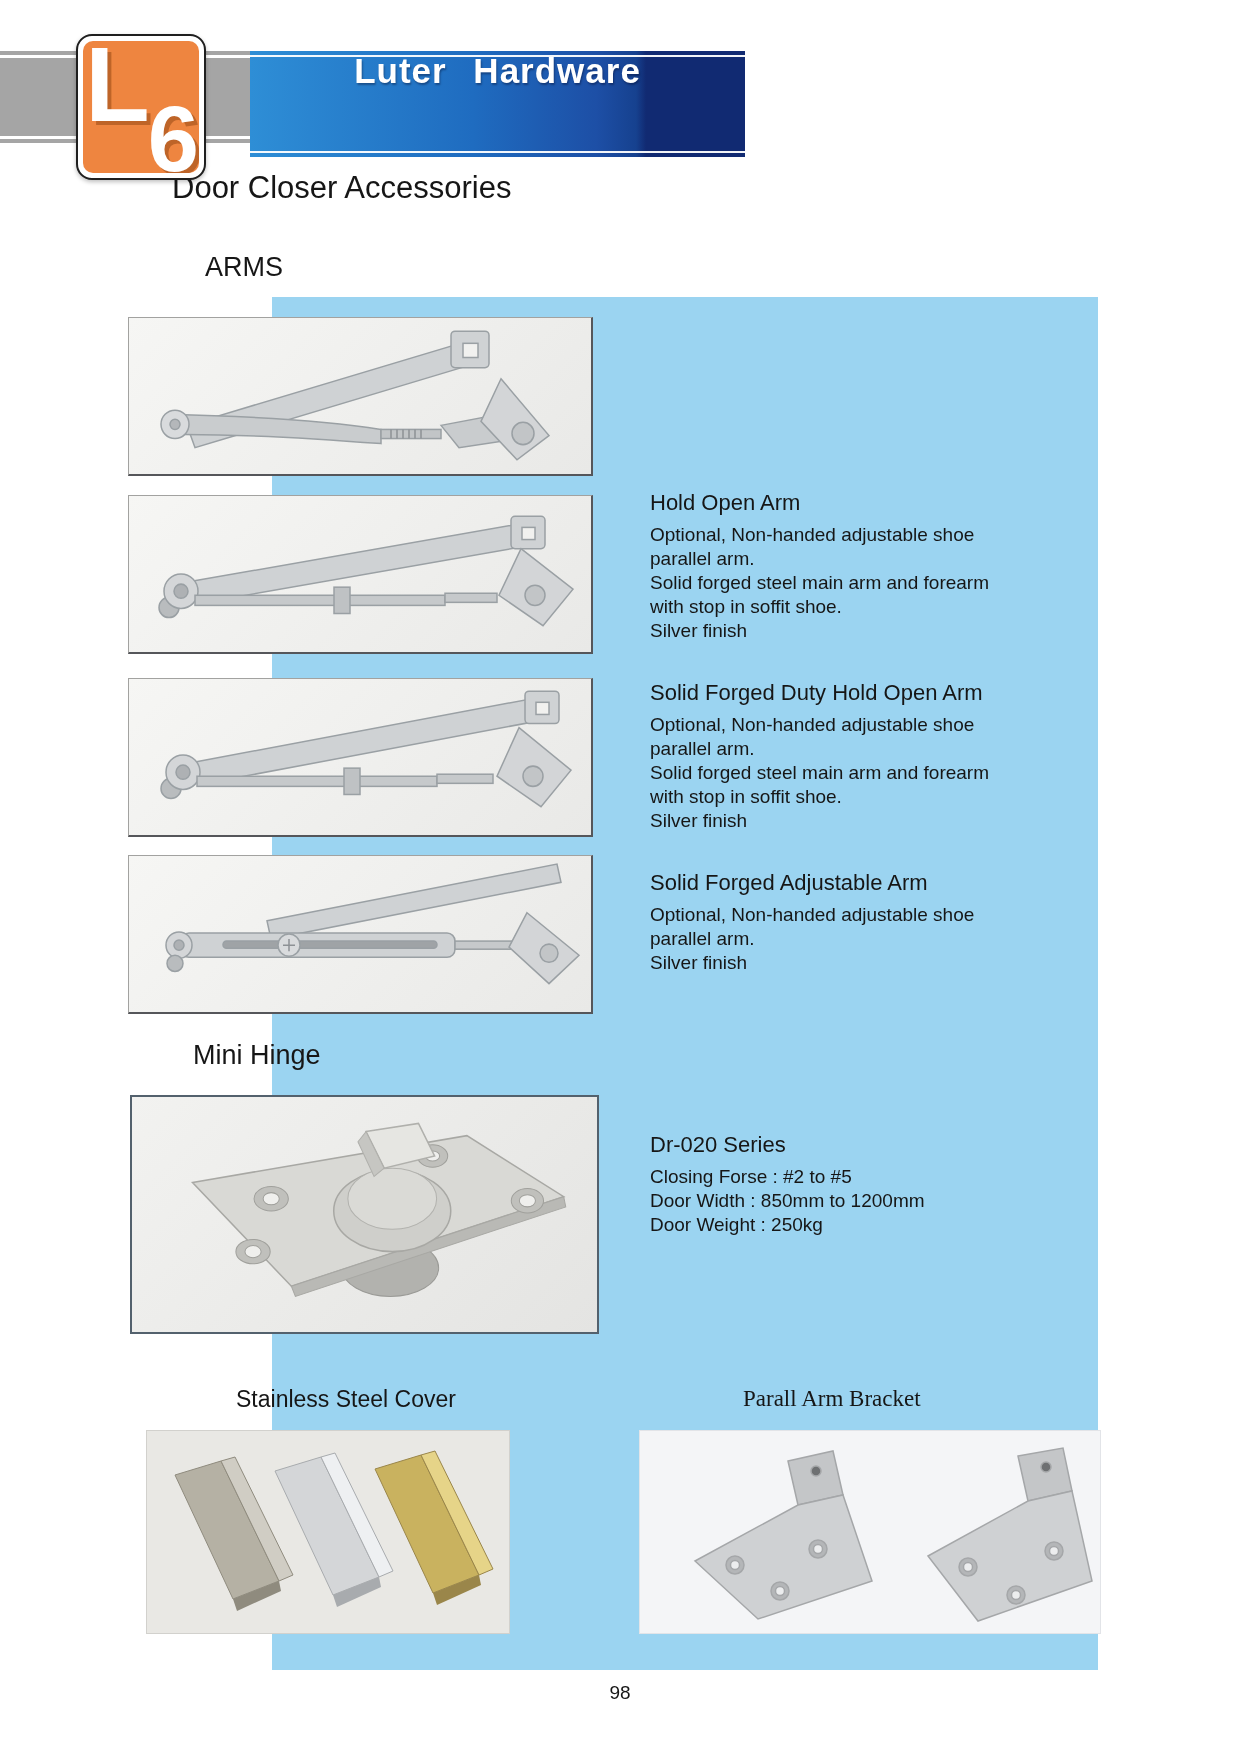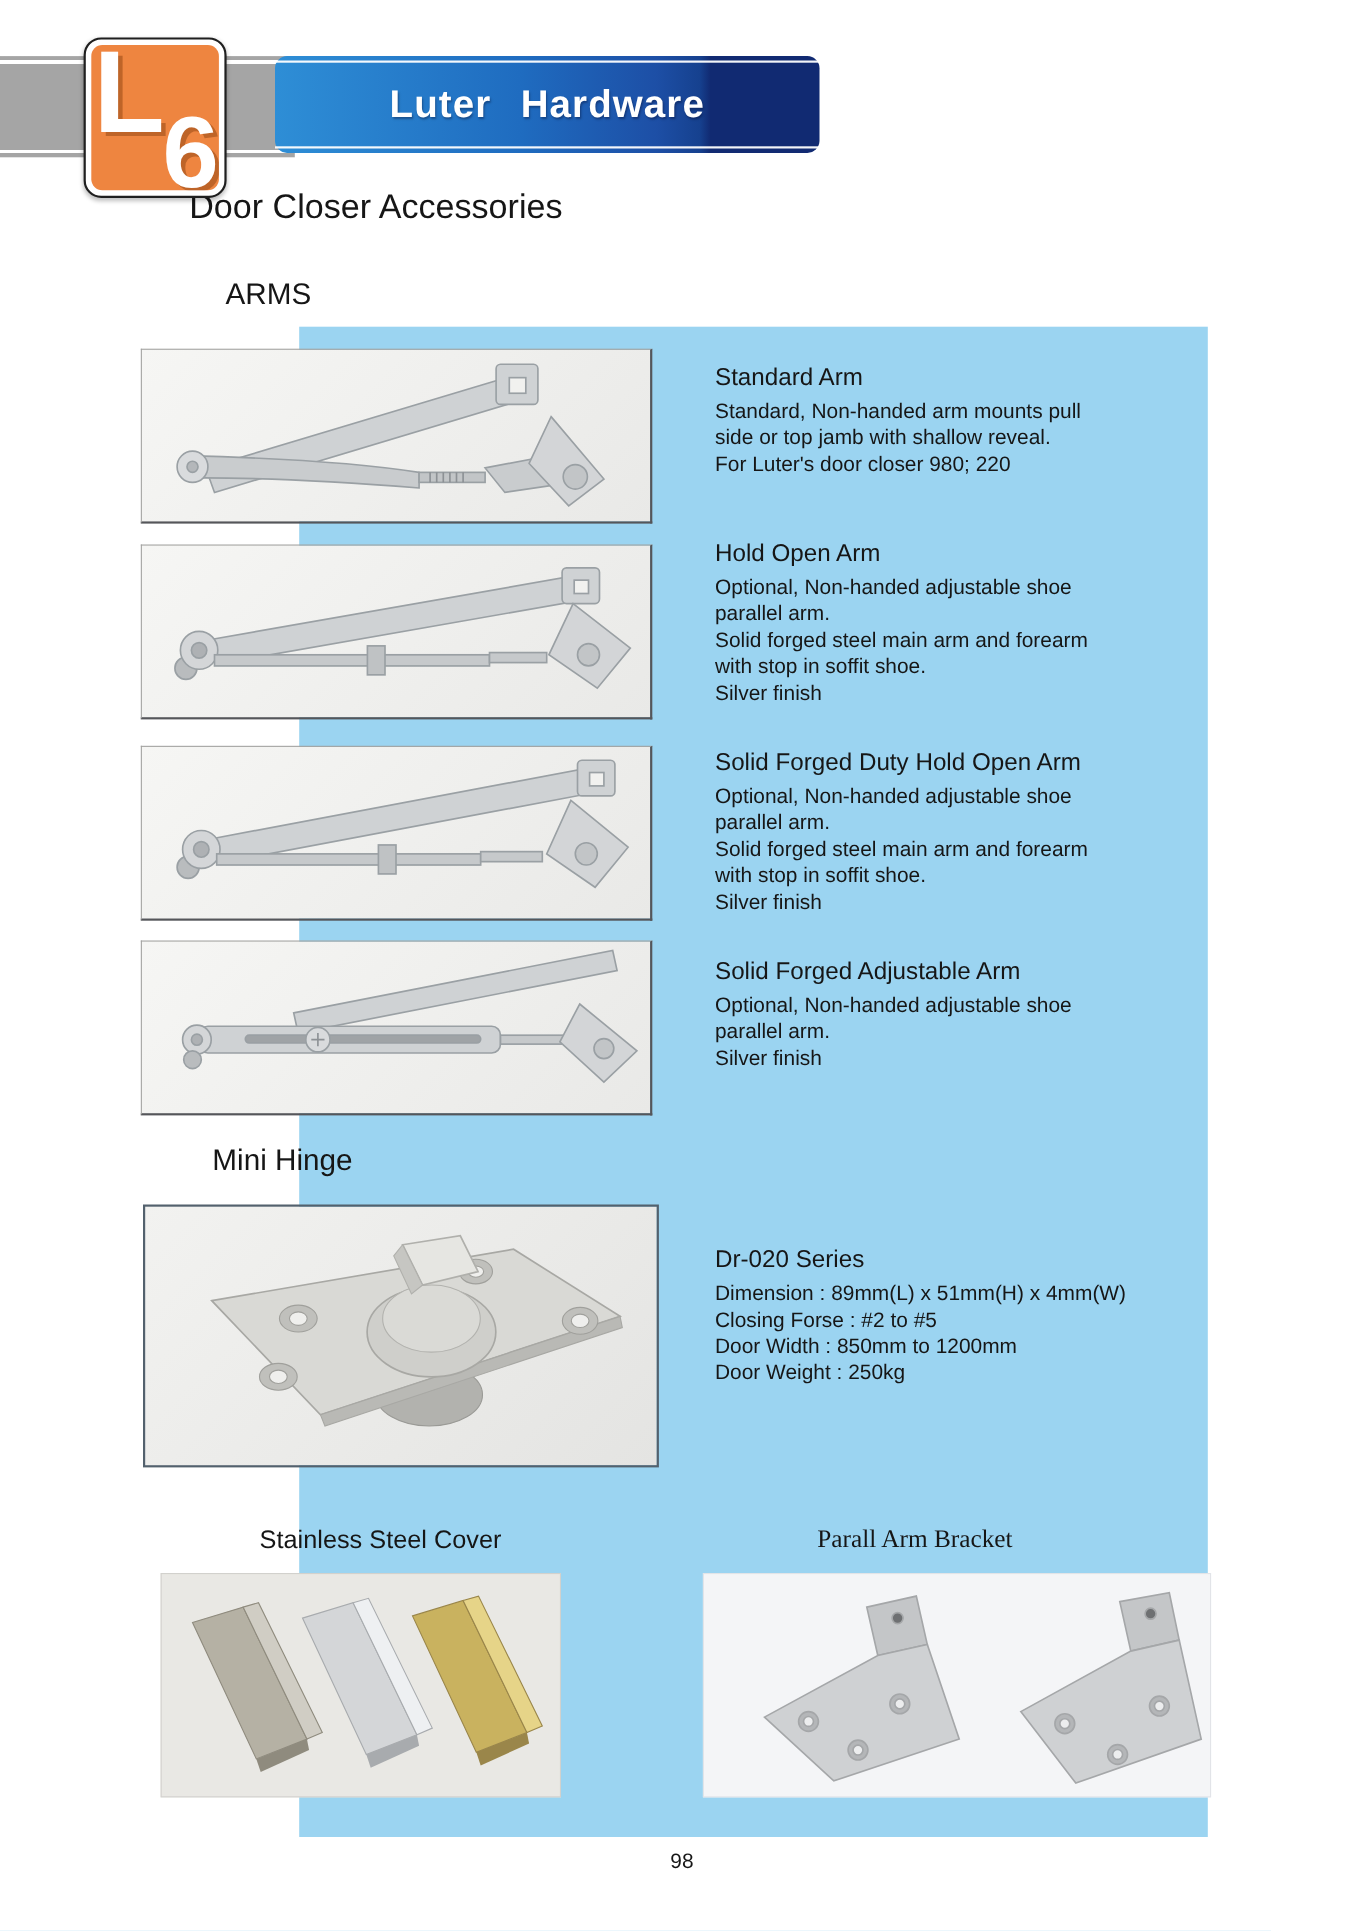--- a/index.html
+++ b/index.html
@@ -6,23 +6,23 @@
   #page{
     position:relative;width:1240px;height:1755px;margin:0 auto;background:#ffffff;
     font-family:"Liberation Sans",sans-serif;color:#161616;overflow:hidden;
   }
   
   .gray-bar{
     position:absolute;left:0;top:51px;width:268px;height:92px;
     background:linear-gradient(#a5a5a5 0 4px,#ffffff 4px 7px,#a5a5a5 7px 85px,#ffffff 85px 88px,#a5a5a5 88px 92px);
   }
   .banner{
-    position:absolute;left:250px;top:51px;width:495px;height:88px;
+    position:absolute;left:250px;top:51px;width:495px;height:106px;
     background:linear-gradient(90deg,#2e8ed6 0%,#1f6cc0 45%,#1d4fa6 70%,#16418f 78%,#112a72 80%,#112a72 100%);
-    display:flex;align-items:center;justify-content:center;border-radius:11px;
+    display:flex;align-items:flex-start;justify-content:center;
   }
   .banner::before,.banner::after{
     content:"";position:absolute;left:0;right:0;height:2px;background:#ffffff;opacity:.95;
   }
   .banner::before{top:4px}
   .banner::after{bottom:4px}
   .banner-text{
     color:#ffffff;font-weight:bold;font-size:35px;letter-spacing:1px;word-spacing:16px;
     text-shadow:1px 2px 2px rgba(0,0,30,.35);
   }
@@ -99,26 +99,20 @@
         <circle cx="46" cy="105" r="5" fill="#b4b7ba"></circle>
         <rect x="252" y="110" width="60" height="9" fill="#c2c5c7"></rect>
         <path d="M262,110 v9 M268,110 v9 M274,110 v9 M280,110 v9 M286,110 v9 M292,110 v9" stroke="#8d9195" fill="none"></path>
         <polygon points="312,106 376,94 398,118 330,128" fill="#c9ccce"></polygon>
         <polygon points="372,60 420,116 388,140 352,102" fill="#d3d5d7"></polygon>
         <circle cx="394" cy="114" r="11" fill="#c2c5c7"></circle>
       </g>
     </svg>
   </div>
 
-  <div class="desc" style="top:330px">
-    <div class="p-name">Standard Arm</div>
-    <div class="p-line">Standard, Non-handed arm mounts pull</div>
-    <div class="p-line">side or top jamb with shallow reveal.</div>
-    <div class="p-line">For Luter's door closer 980; 220</div>
-  </div>
 
   <div class="photo" style="top:495px">
     <svg viewBox="0 0 462 154" preserveAspectRatio="none">
       <g stroke="#9aa0a4" stroke-width="1.5" fill="#cfd2d4">
         <polygon points="64,84 388,28 394,50 70,106"></polygon>
         <rect x="382" y="20" width="34" height="32" rx="4"></rect>
         <rect x="393" y="31" width="13" height="12" fill="#f1f1ef"></rect>
         <circle cx="40" cy="110" r="10" fill="#b9bcbe"></circle>
         <circle cx="52" cy="94" r="17" fill="#d4d6d8"></circle>
         <circle cx="52" cy="94" r="7" fill="#aeb1b4"></circle>
@@ -211,21 +205,20 @@
       </g>
       <ellipse cx="258" cy="112" rx="58" ry="40" fill="#cfcfcb" stroke="#a8a8a4" stroke-width="1.5"></ellipse>
       <ellipse cx="258" cy="100" rx="44" ry="30" fill="#dadad6" stroke="#b2b2ae"></ellipse>
       <polygon points="232,34 284,26 300,58 250,70" fill="#e6e6e2" stroke="#b0b0ac" stroke-width="1.5"></polygon>
       <polygon points="232,34 250,70 240,78 224,44" fill="#c6c6c2" stroke="#b0b0ac"></polygon>
     </svg>
   </div>
 
   <div class="desc" style="top:1132px">
     <div class="p-name">Dr-020 Series</div>
-    <div class="p-line">Dimension : 89mm(L) x 51mm(H) x 4mm(W)</div>
     <div class="p-line">Closing Forse : #2 to #5</div>
     <div class="p-line">Door Width : 850mm to 1200mm</div>
     <div class="p-line">Door Weight : 250kg</div>
   </div>
 
   <div class="bottom-heading left">Stainless Steel Cover</div>
   <div class="bottom-heading right">Parall Arm Bracket</div>
 
   <div class="photo-covers">
     <svg viewBox="0 0 362 202" preserveAspectRatio="none">

